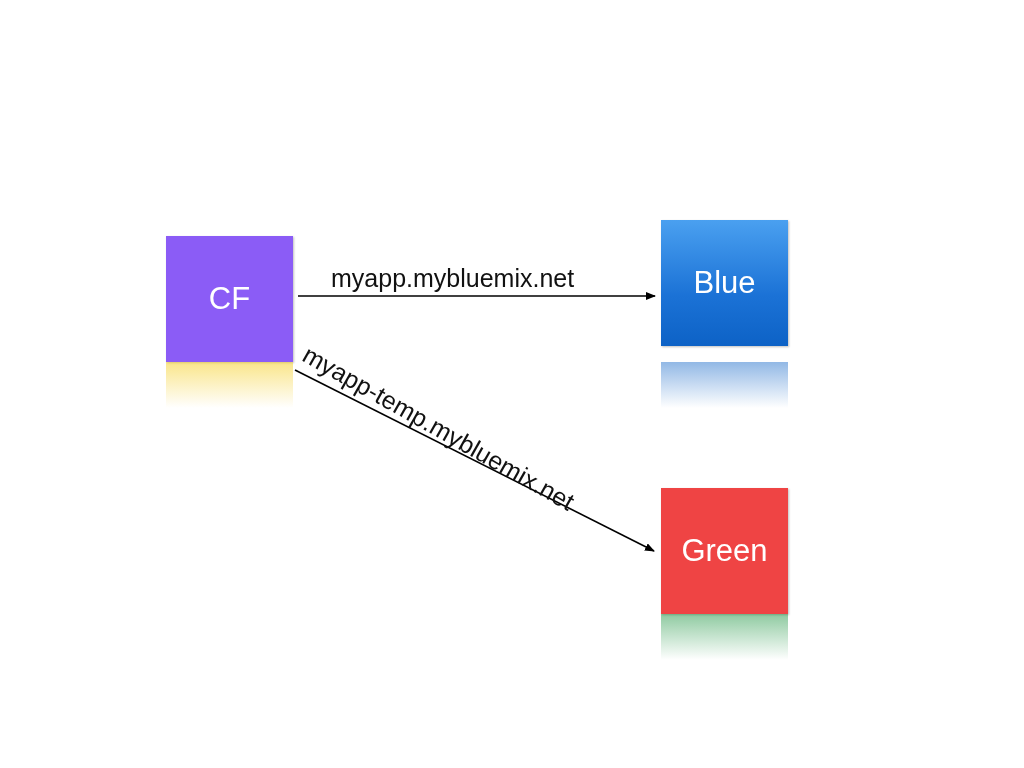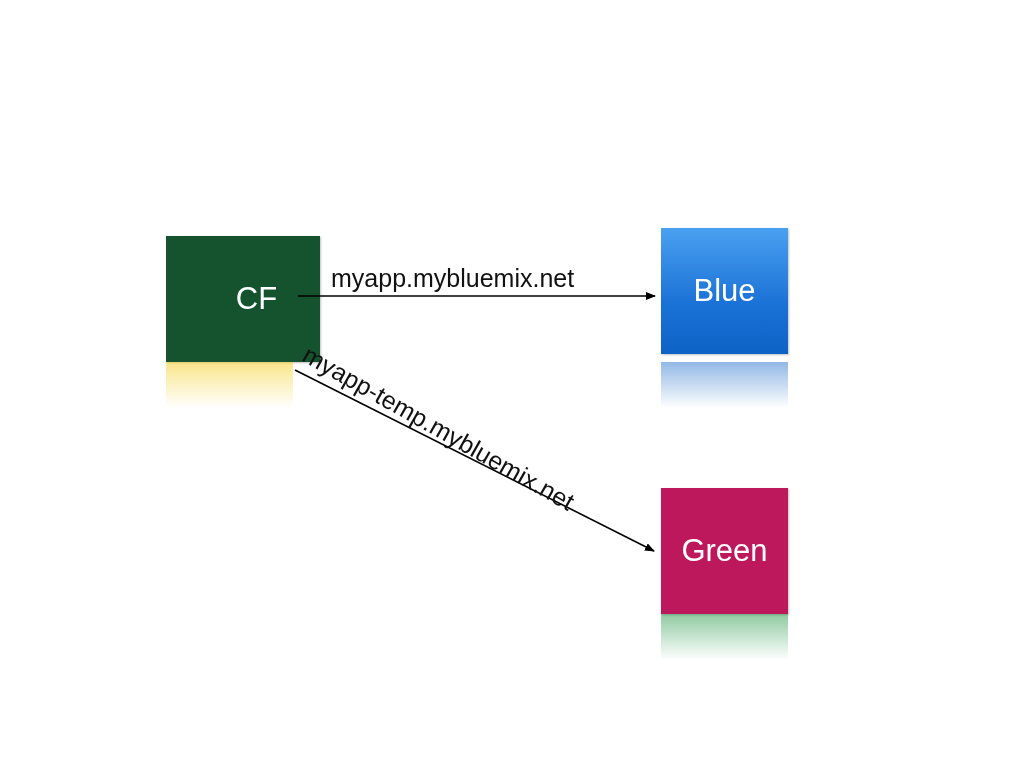--- a/index.html
+++ b/index.html
@@ -10,25 +10,25 @@
     }
     .node {
       position: absolute; width: 127px; height: 126px;
       display: flex; align-items: center; justify-content: center;
       text-align: center; color: #ffffff; font-size: 31px; line-height: 38px;
       box-shadow: 1px 1px 2px rgba(0,0,0,0.25);
     }
     .reflect {
       position: absolute; width: 127px; height: 46px;
     }
-    #router { left: 166px; top: 236px; background: #14532d; padding-left: 27px; }
+    #router { left: 166px; top: 236px; background: #8b5cf6; }
     #router-r { left: 166px; top: 362px; background: linear-gradient(to bottom, rgba(245,208,42,0.55), rgba(245,208,42,0)); }
-    #blue { left: 661px; top: 228px; background: linear-gradient(to bottom, #4aa0f0, #1b72d6 60%, #0d62c6); align-items: center; }
+    #blue { left: 661px; top: 220px; background: linear-gradient(to bottom, #4aa0f0, #1b72d6 60%, #0d62c6); align-items: center; }
     #blue-r { left: 661px; top: 362px; background: linear-gradient(to bottom, rgba(13,98,198,0.45), rgba(13,98,198,0)); }
-    #green { left: 661px; top: 488px; background: #be185d; }
+    #green { left: 661px; top: 488px; background: #ef4444; }
     #green-r { left: 661px; top: 614px; background: linear-gradient(to bottom, rgba(7,138,46,0.45), rgba(7,138,46,0)); }
     svg.edges { position: absolute; left: 0; top: 0; }
     .label {
       position: absolute; color: #111; font-size: 25px; white-space: nowrap;
     }
     #label1 { left: 331px; top: 264px; }
     #label2 {
       left: 312px; top: 340px; transform-origin: 0 0; transform: rotate(29.5deg);
     }
   </style>

